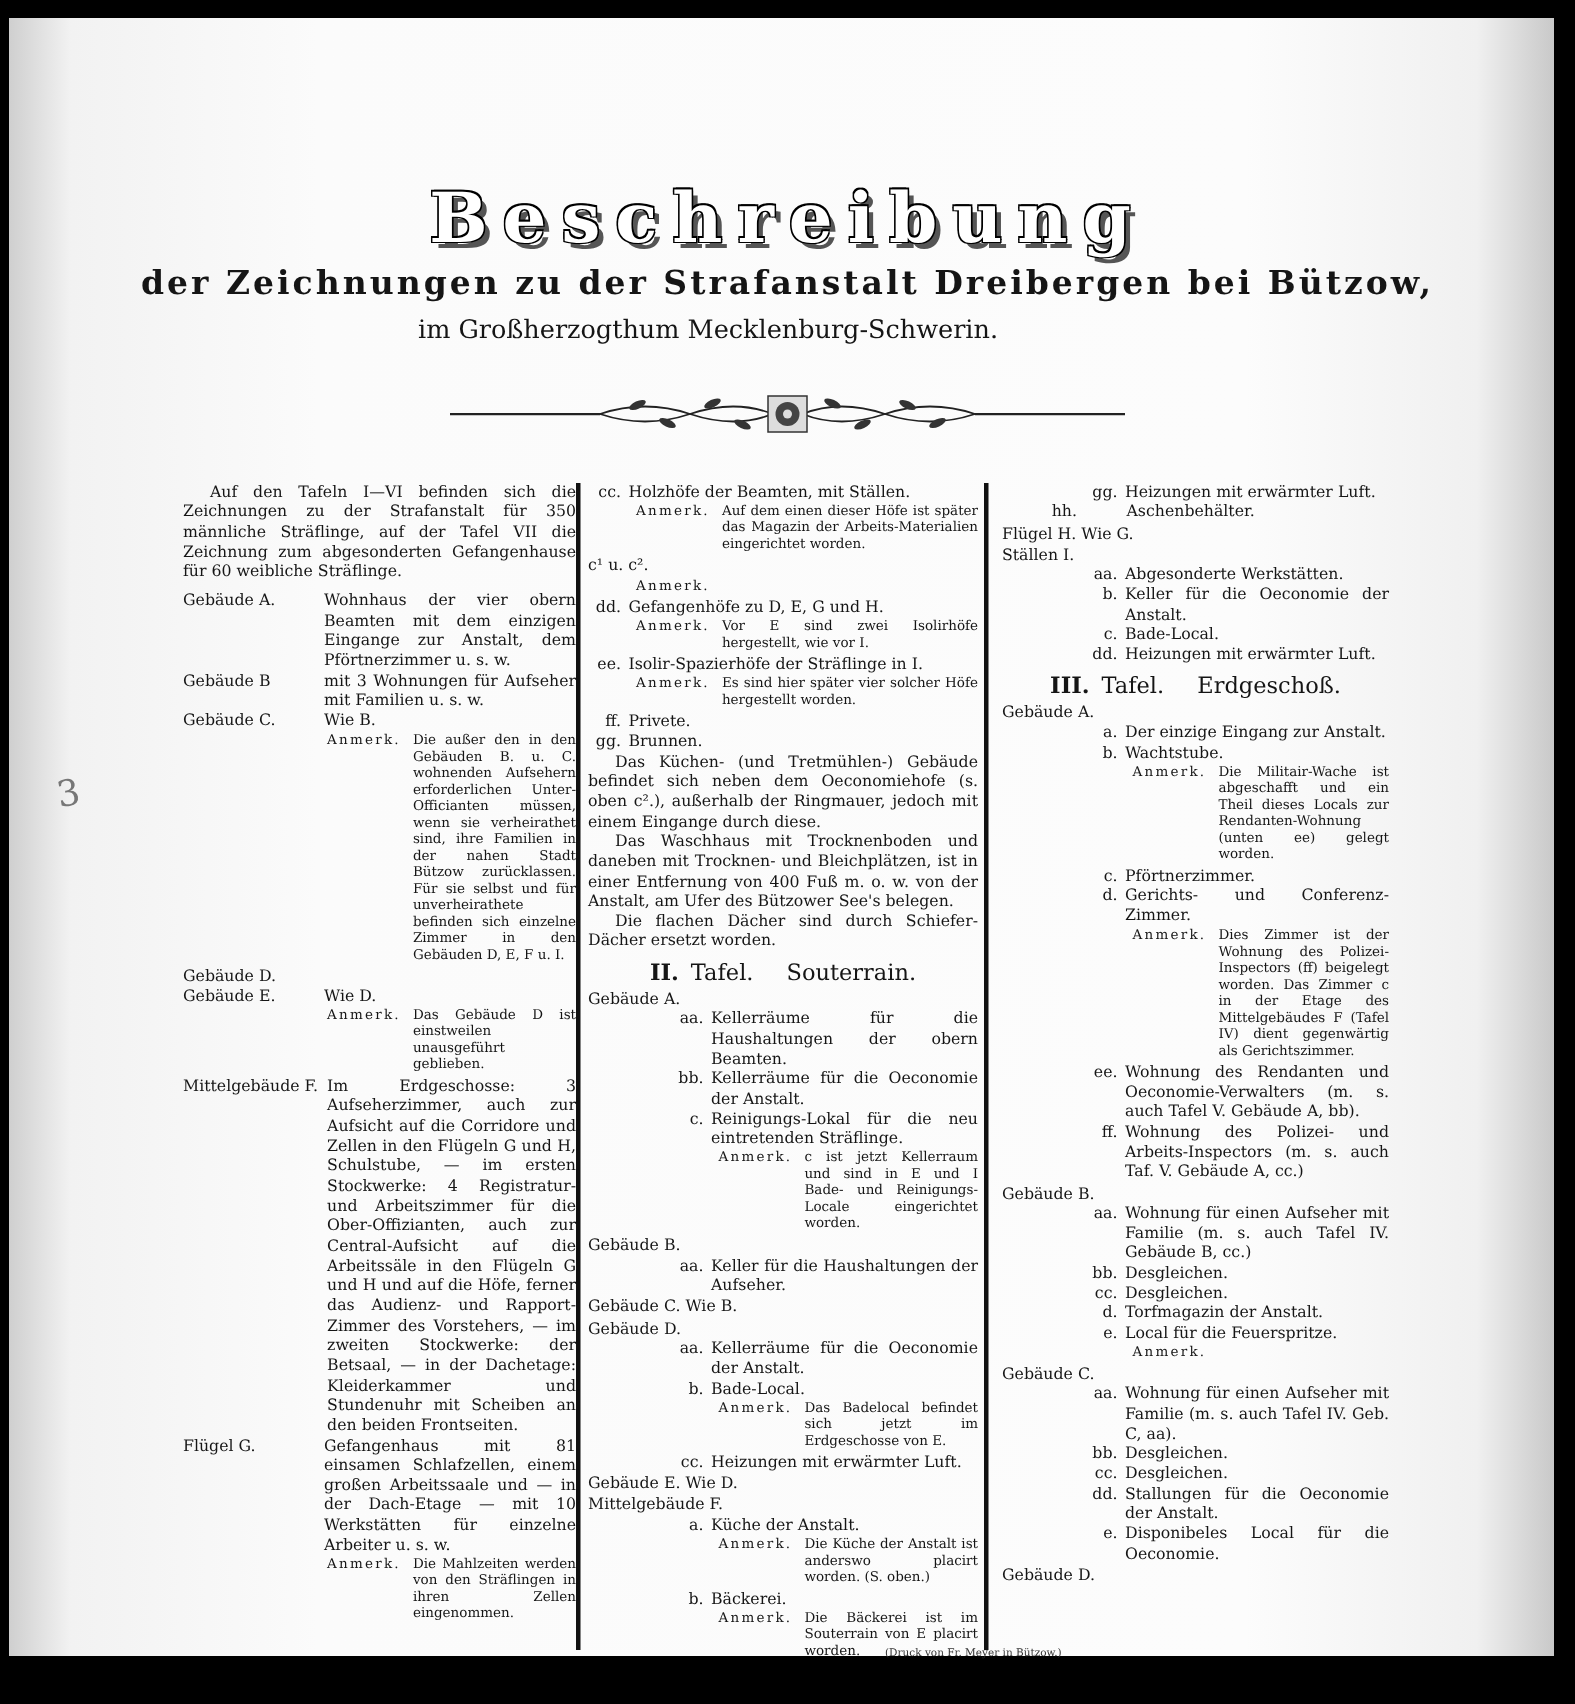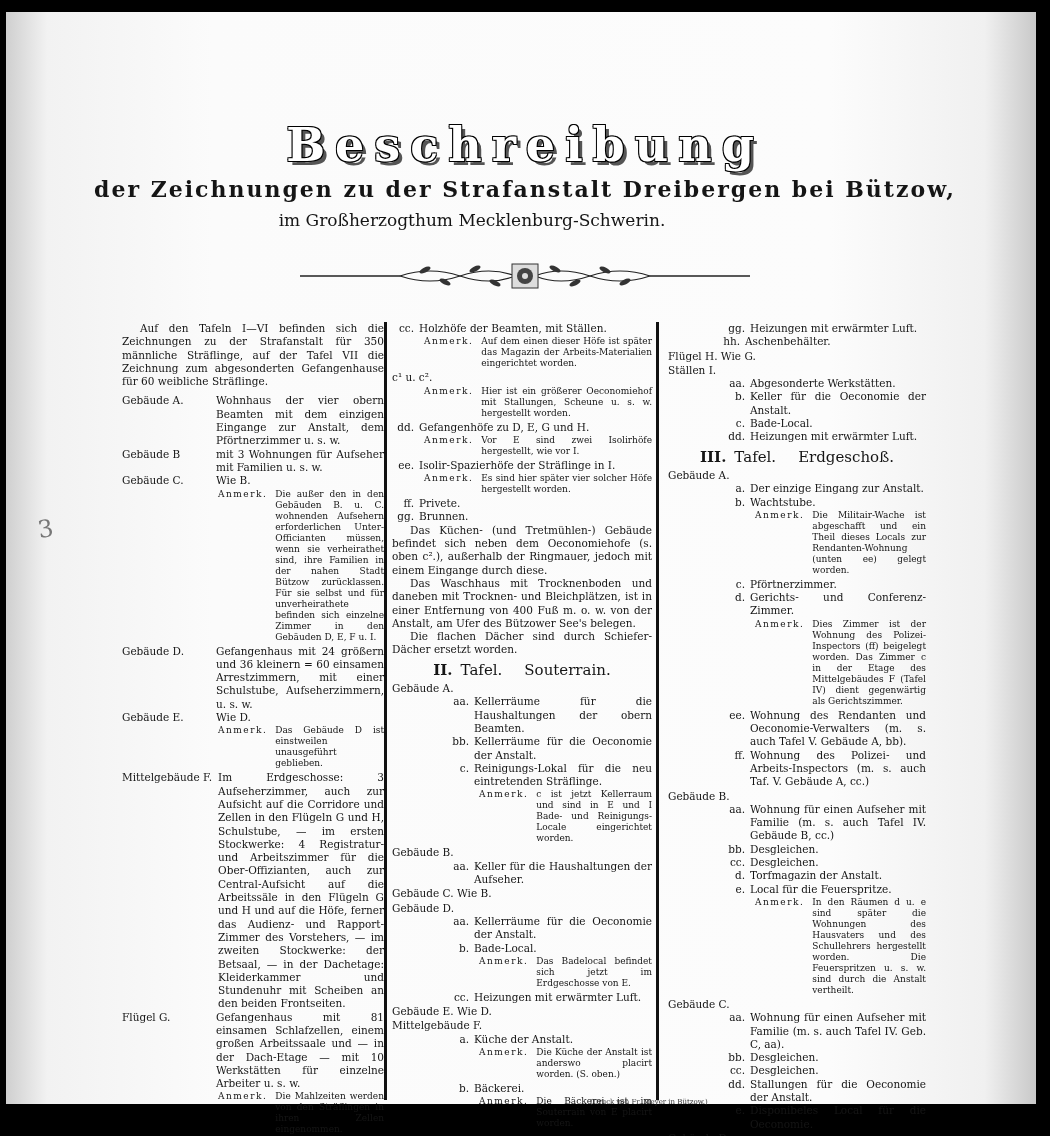--- a/index.html
+++ b/index.html
@@ -98,21 +98,20 @@
           <span class="ebody">Wie B.</span>
         </div>
         <div class="note" style="margin-left: 96px;">
           <span class="nk">Anmerk.</span>
           <span class="nt">Die außer den in den Gebäuden B. u. C. wohnenden Aufsehern erforderlichen Unter-Officianten müssen, wenn sie verheirathet sind, ihre Familien in der nahen Stadt Bützow zurücklassen. Für sie selbst und für unverheirathete befinden sich einzelne Zimmer in den Gebäuden D, E, F u. I.</span>
         </div>
       </div>
       <div>
         <div class="entry">
           <span class="ekey" style="min-width: 88px;">Gebäude D.</span>
-          <span class="ebody">Gefangenhaus mit 24 größern und 36 kleinern = 60 einsamen Arrestzimmern, mit einer Schulstube, Aufseherzimmern, u. s. w.</span>
         </div>
       </div>
       <div>
         <div class="entry">
           <span class="ekey" style="min-width: 88px;">Gebäude E.</span>
           <span class="ebody">Wie D.</span>
         </div>
         <div class="note" style="margin-left: 96px;">
           <span class="nk">Anmerk.</span>
           <span class="nt">Das Gebäude D ist einstweilen unausgeführt geblieben.</span>
@@ -149,21 +148,20 @@
           <span class="nk">Anmerk.</span>
           <span class="nt">Auf dem einen dieser Höfe ist später das Magazin der Arbeits-Materialien eingerichtet worden.</span>
         </div>
       </div>
       <div>
         <div class="item">
           <span class="ik" style="min-width: 22px;">c¹ u. c².</span>
         </div>
         <div class="note" style="margin-left: 32px;">
           <span class="nk">Anmerk.</span>
-          <span class="nt">Hier ist ein größerer Oeconomiehof mit Stallungen, Scheune u. s. w. hergestellt worden.</span>
         </div>
       </div>
       <div>
         <div class="item">
           <span class="ik" style="min-width: 22px;">dd.</span>
           <span class="it">Gefangenhöfe zu D, E, G und H.</span>
         </div>
         <div class="note" style="margin-left: 32px;">
           <span class="nk">Anmerk.</span>
           <span class="nt">Vor E sind zwei Isolirhöfe hergestellt, wie vor I.</span>
@@ -294,21 +292,21 @@
 
 <div class="col col3">
   <div id="col3-top">
       <div>
         <div class="item" style="margin-left: 55px;">
           <span class="ik" style="min-width: 22px;">gg.</span>
           <span class="it">Heizungen mit erwärmter Luft.</span>
         </div>
       </div>
       <div>
-        <div class="item" style="margin-left: 50px;">
+        <div class="item" style="margin-left: 28px; gap: 28px;">
           <span class="ik" style="min-width: 22px;">hh.</span>
           <span class="it">Aschenbehälter.</span>
         </div>
       </div>
     </div>
   <div id="col3-pre">
       <div class="building">
         <div>Flügel H. Wie G.</div>
       </div>
       <div class="building">
@@ -416,21 +414,20 @@
             <span class="it">Torfmagazin der Anstalt.</span>
           </div>
         </div>
         <div>
           <div class="item" style="margin-left: 55px;">
             <span class="ik" style="min-width: 22px;">e.</span>
             <span class="it">Local für die Feuerspritze.</span>
           </div>
           <div class="note" style="margin-left: 87px;">
             <span class="nk">Anmerk.</span>
-            <span class="nt">In den Räumen d u. e sind später die Wohnungen des Hausvaters und des Schullehrers hergestellt worden. Die Feuerspritzen u. s. w. sind durch die Anstalt vertheilt.</span>
           </div>
         </div>
       </div>
       <div class="building">
         <div>Gebäude C.</div>
         <div>
           <div class="item" style="margin-left: 55px;">
             <span class="ik" style="min-width: 22px;">aa.</span>
             <span class="it">Wohnung für einen Aufseher mit Familie (m. s. auch Tafel IV. Geb. C, aa).</span>
           </div>

